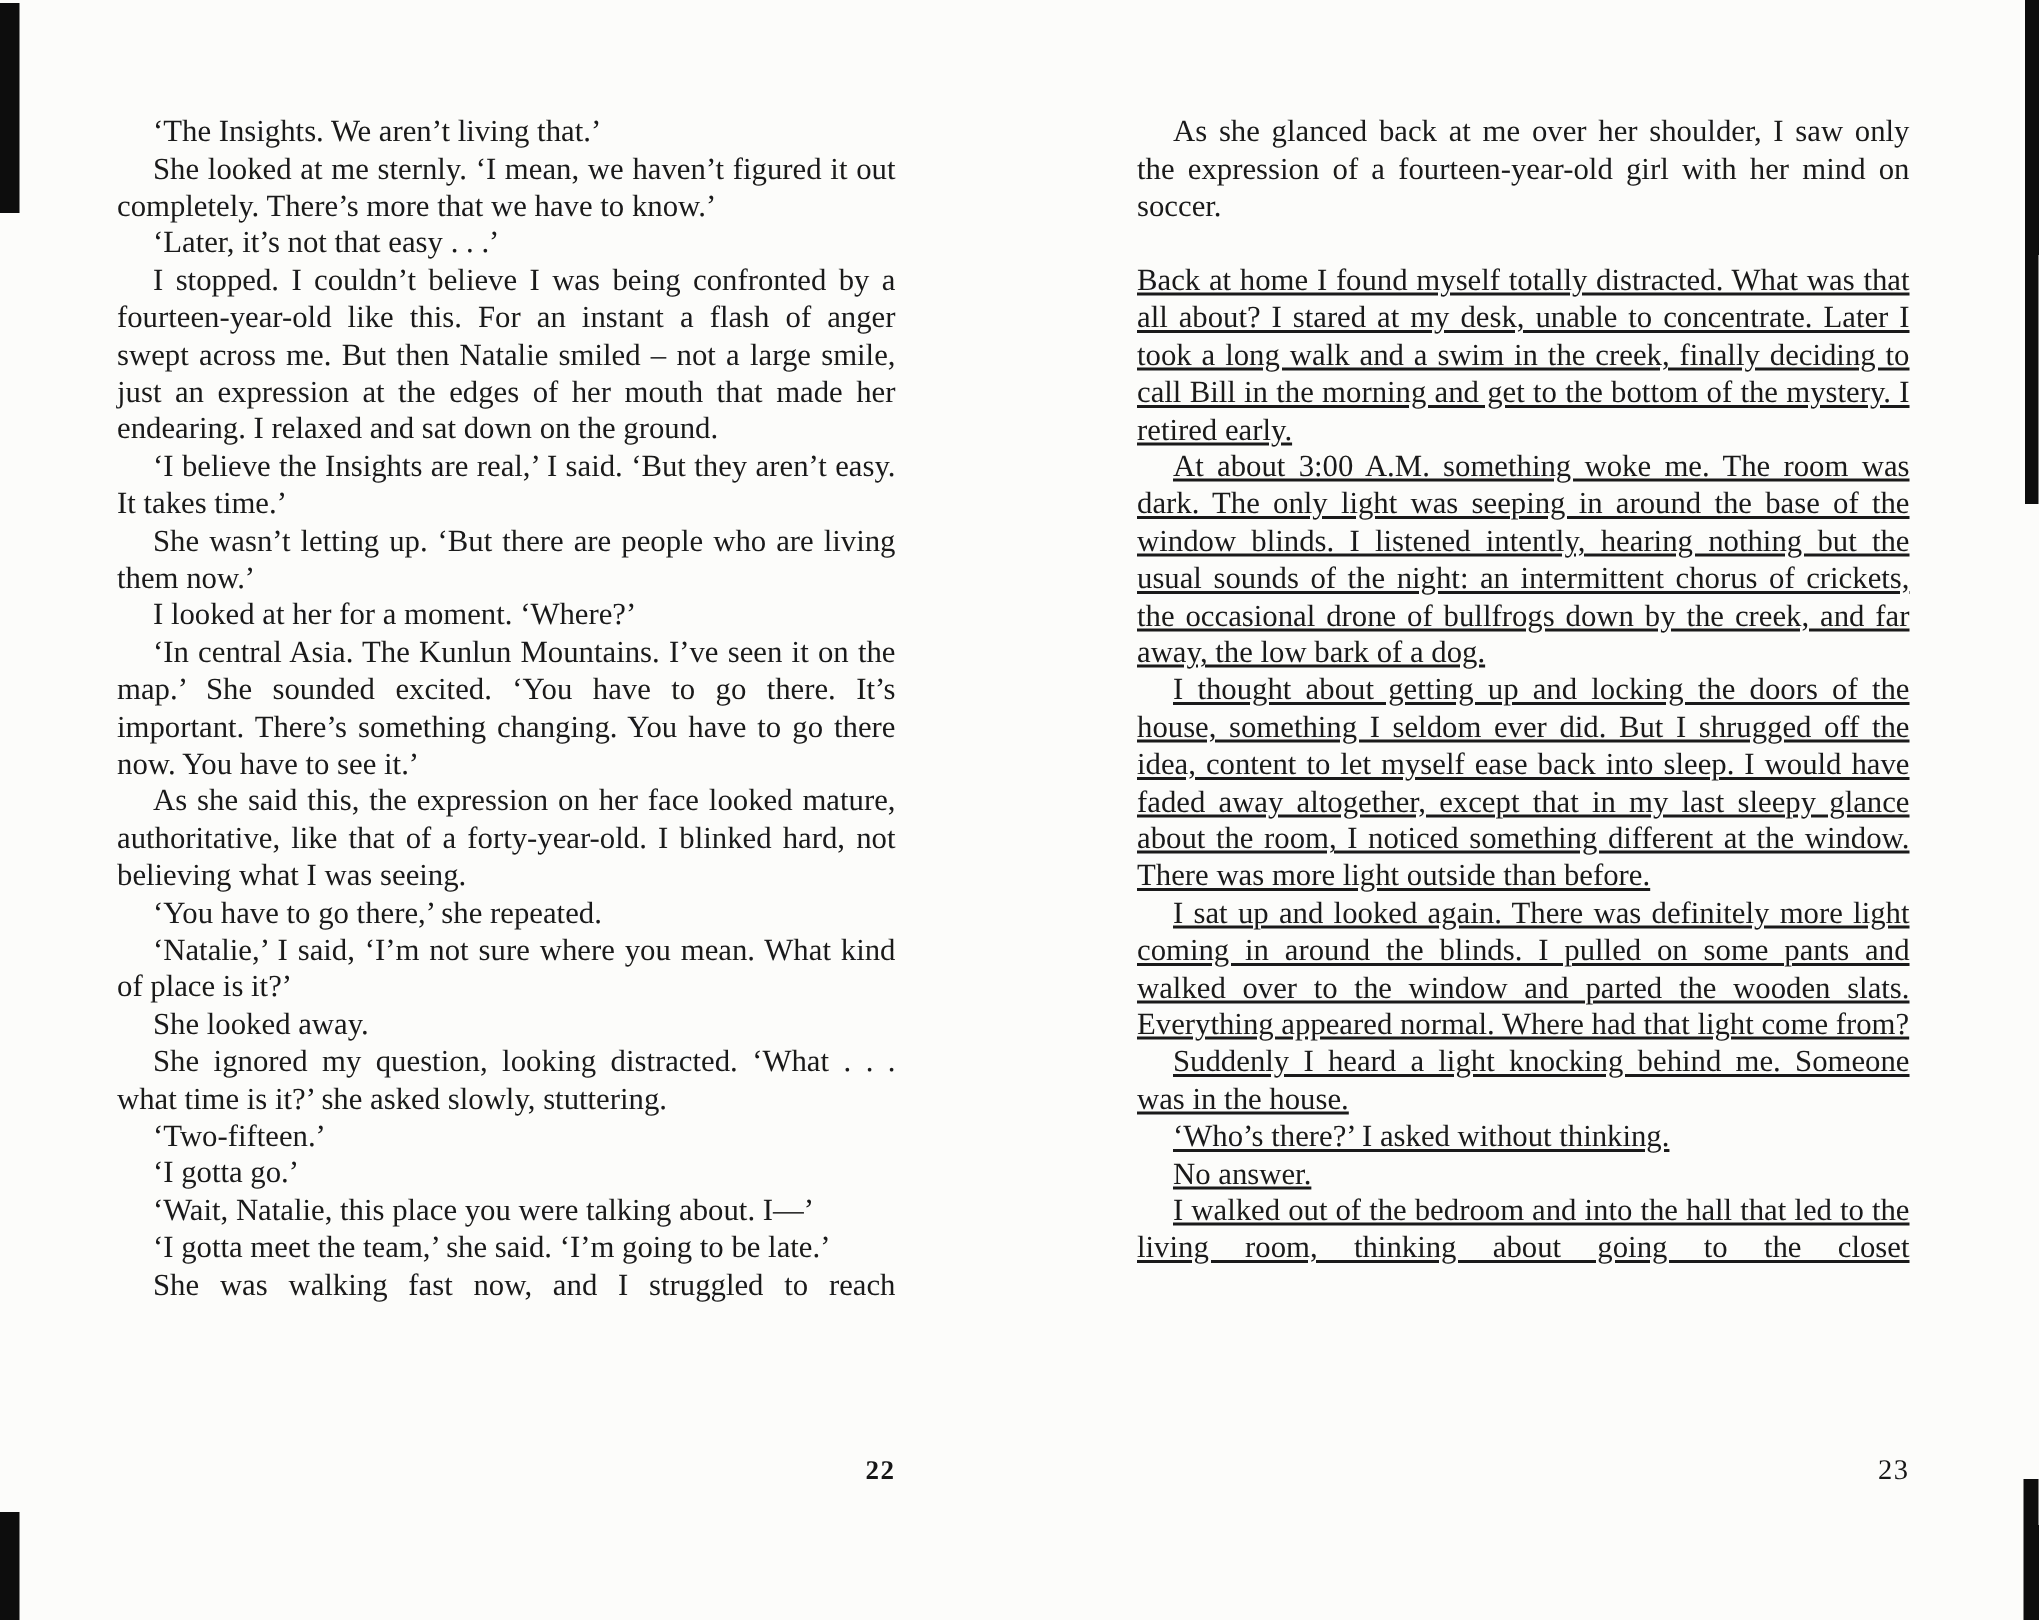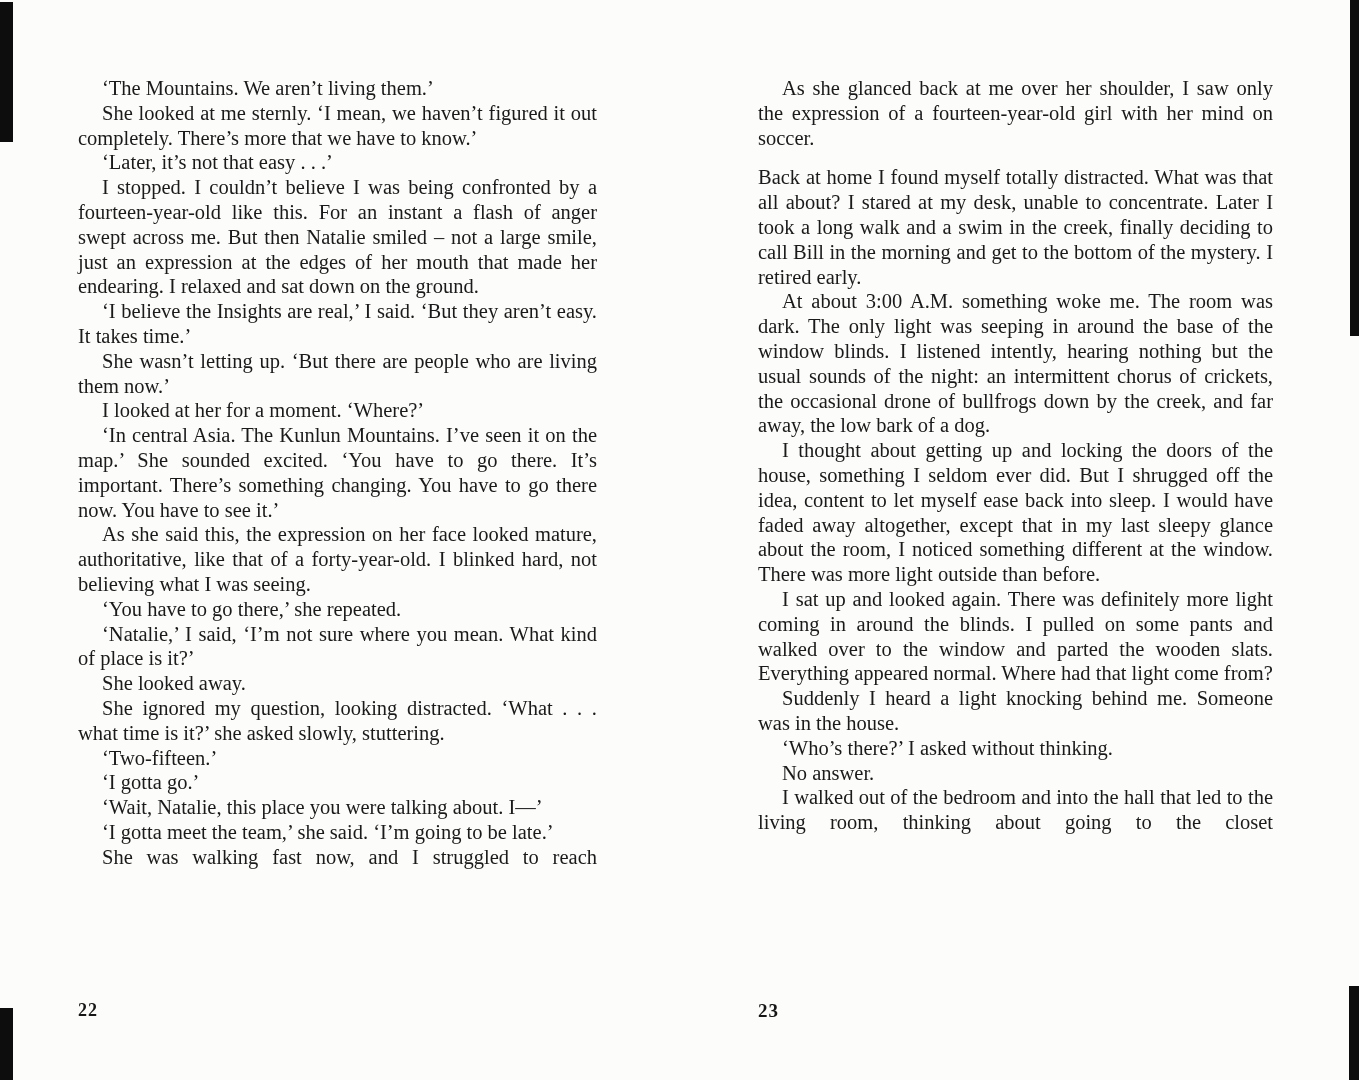--- a/index.html
+++ b/index.html
@@ -16,44 +16,44 @@
     top: 76px;
     font-size: 20.5px;
     line-height: 24.8px;
     text-align: justify;
   }
   #left-text  { left: 78px;  width: 519px; }
   #right-text { left: 758px; width: 515px; }
   .page-text p { margin: 0; text-indent: 24px; }
   .page-text p.no-indent { text-indent: 0; }
   .page-text p.justify-last { text-align-last: justify; }
-  .section + .section { margin-top: 15px; }
+  .section + .section { margin-top: 25px; text-decoration: underline; }
   .pagenum {
     position: absolute;
-    top: 1000px;
-    text-align: left;
+    top: 970px;
+    text-align: right;
     font-size: 19px;
     letter-spacing: 1px;
     color: #161616;
   }
   #pagenum-left  { left: 78px;  width: 519px; font-weight: bold; font-size: 18px; }
-  #pagenum-right { left: 758px; width: 515px; font-weight: bold; }
+  #pagenum-right { left: 758px; width: 515px; }
   .edge-mark { position: absolute; background: #0d0d0d; }
   #edge-left-top     { left: 0;  top: 2px;    width: 13px; height: 140px; }
   #edge-left-bottom  { left: 0;  top: 1008px; width: 13px; height: 72px; }
   #edge-right-top    { right: 0; top: 0;      width: 9px;  height: 336px; }
   #edge-right-bottom { right: 0; top: 986px;  width: 10px; height: 94px; }
 </style>
 </head>
 <body>
 
 <div>
 
   <div class="page-text" id="left-text">
-    <p>‘The Mountains. We aren’t living them.’</p>
+    <p>‘The Insights. We aren’t living that.’</p>
     <p>She looked at me sternly. ‘I mean, we haven’t figured it out completely. There’s more that we have to know.’</p>
     <p>‘Later, it’s not that easy . . .’</p>
     <p>I stopped. I couldn’t believe I was being confronted by a fourteen-year-old like this. For an instant a flash of anger swept across me. But then Natalie smiled – not a large smile, just an expression at the edges of her mouth that made her endearing. I relaxed and sat down on the ground.</p>
     <p>‘I believe the Insights are real,’ I said. ‘But they aren’t easy. It takes time.’</p>
     <p>She wasn’t letting up. ‘But there are people who are living them now.’</p>
     <p>I looked at her for a moment. ‘Where?’</p>
     <p>‘In central Asia. The Kunlun Mountains. I’ve seen it on the map.’ She sounded excited. ‘You have to go there. It’s important. There’s something changing. You have to go there now. You have to see it.’</p>
     <p>As she said this, the expression on her face looked mature, authoritative, like that of a forty-year-old. I blinked hard, not believing what I was seeing.</p>
     <p>‘You have to go there,’ she repeated.</p>
     <p>‘Natalie,’ I said, ‘I’m not sure where you mean. What kind of place is it?’</p>

